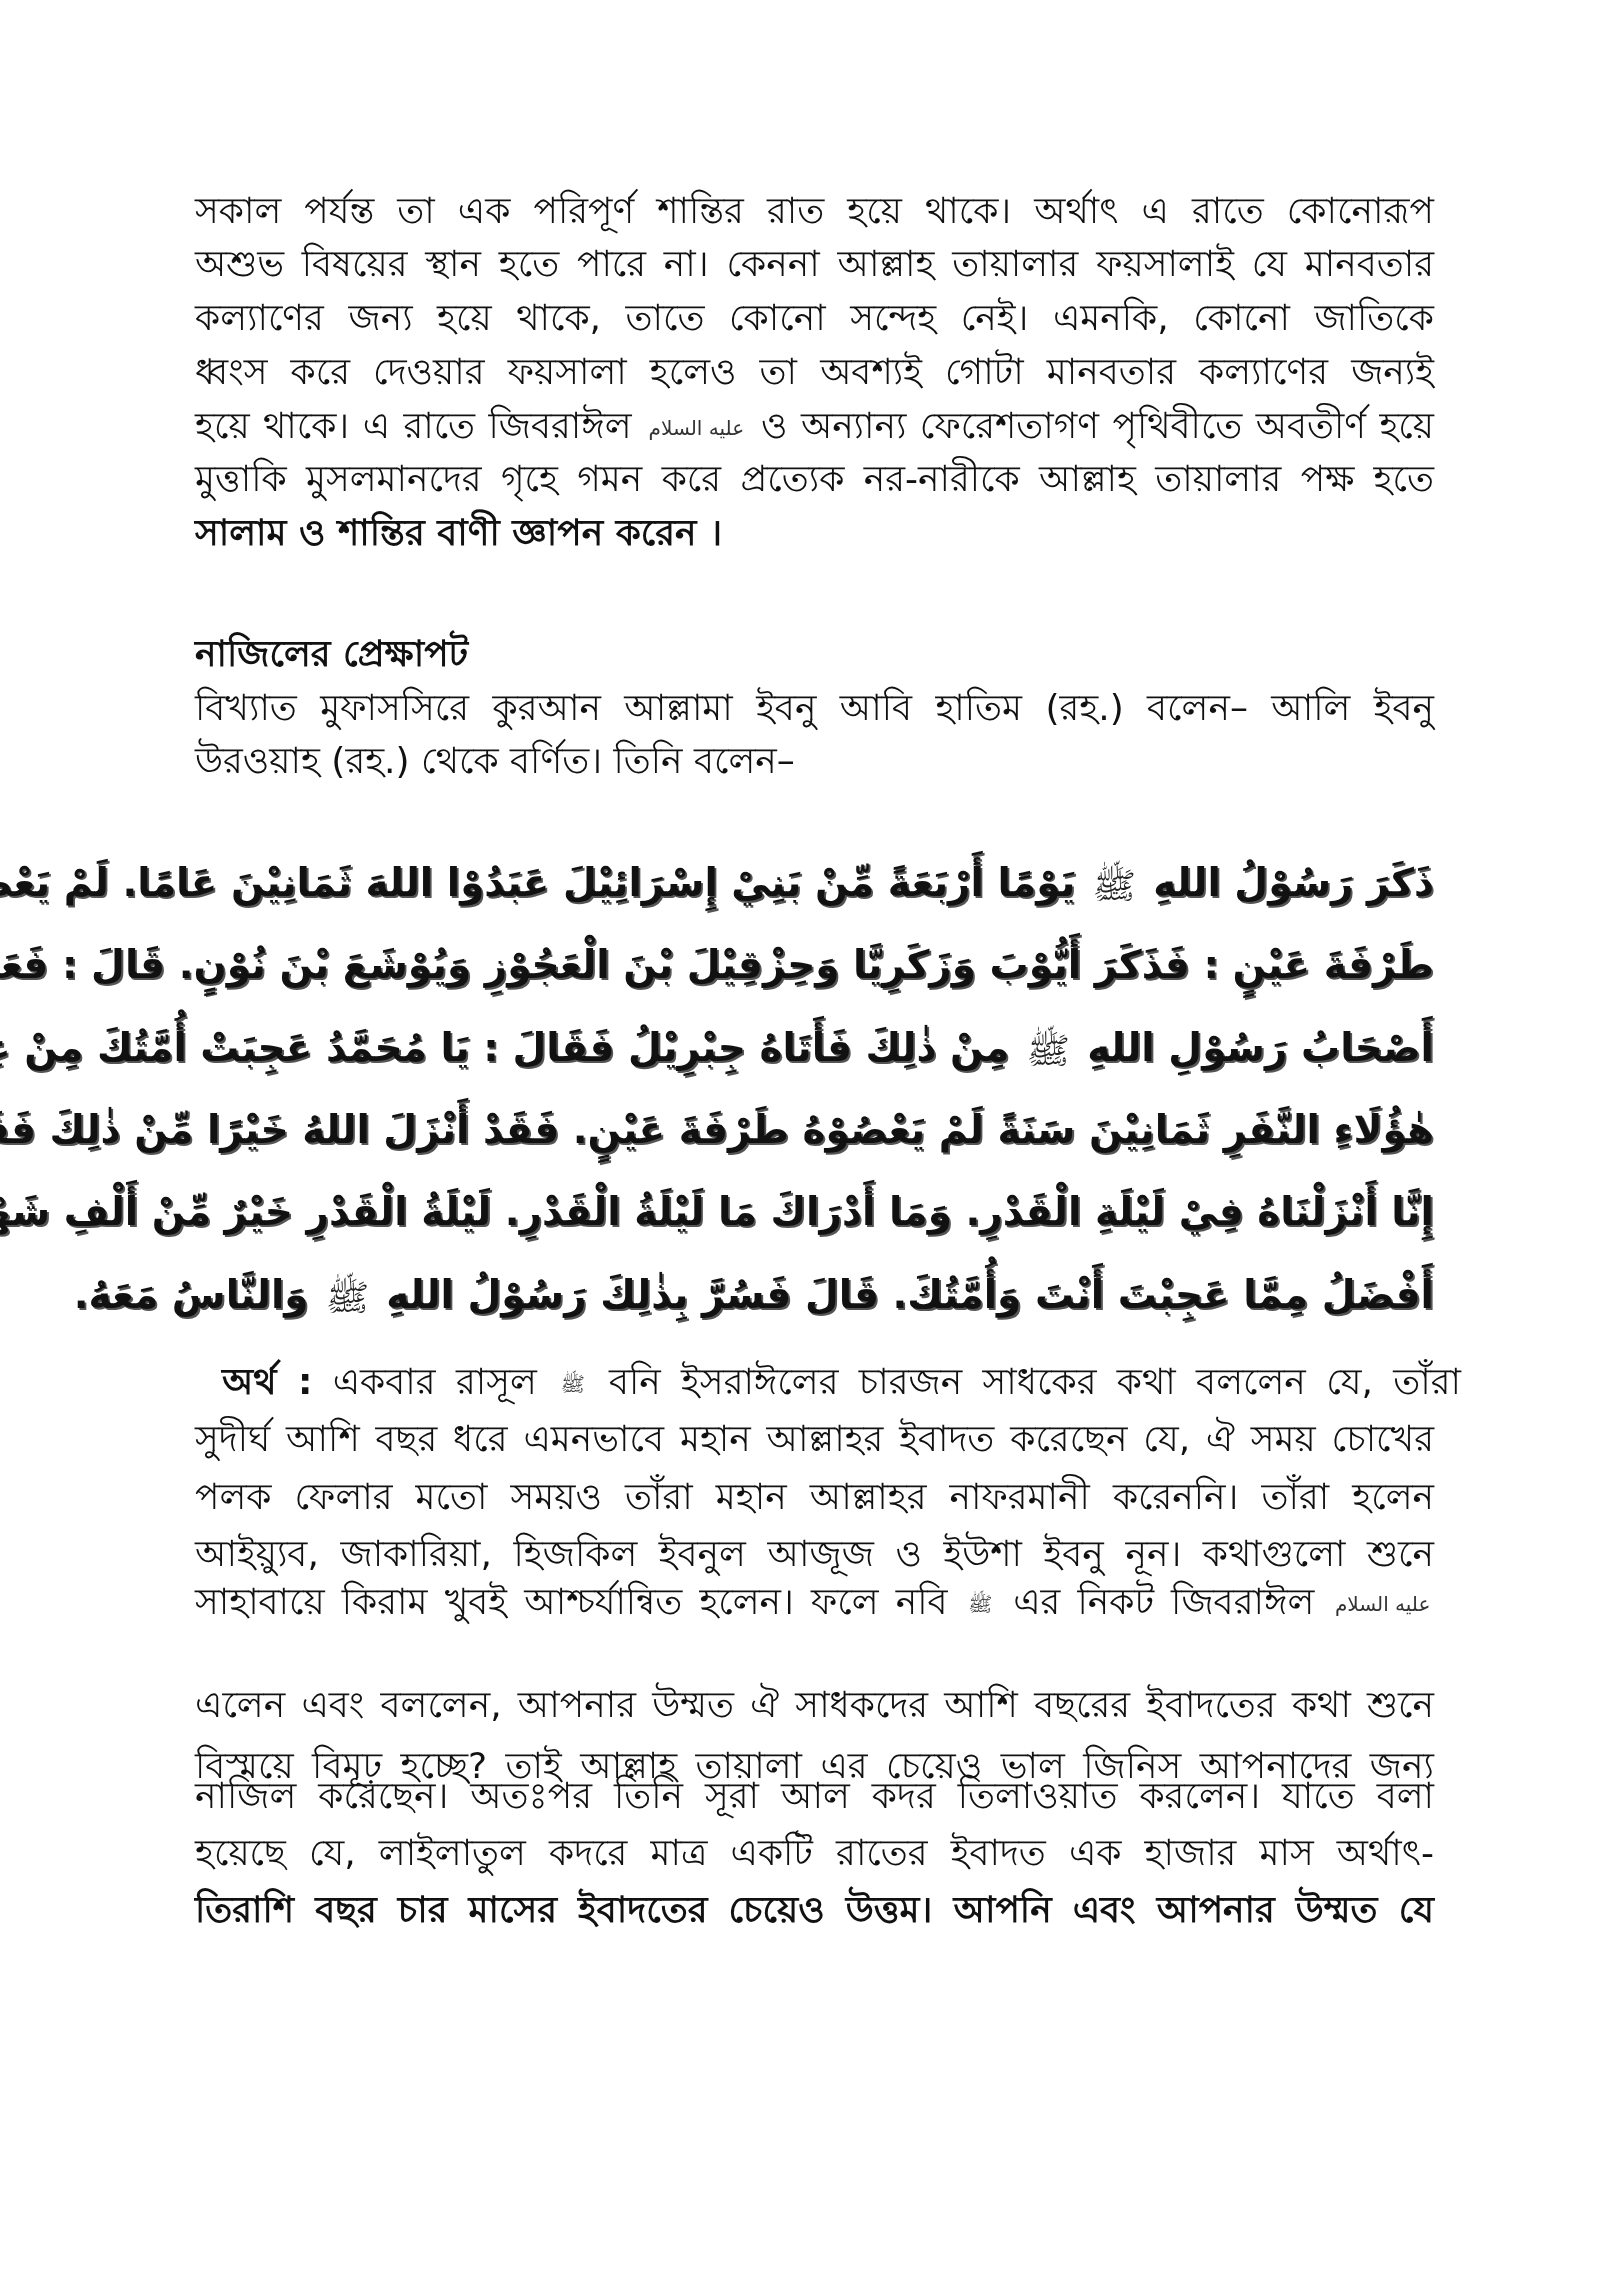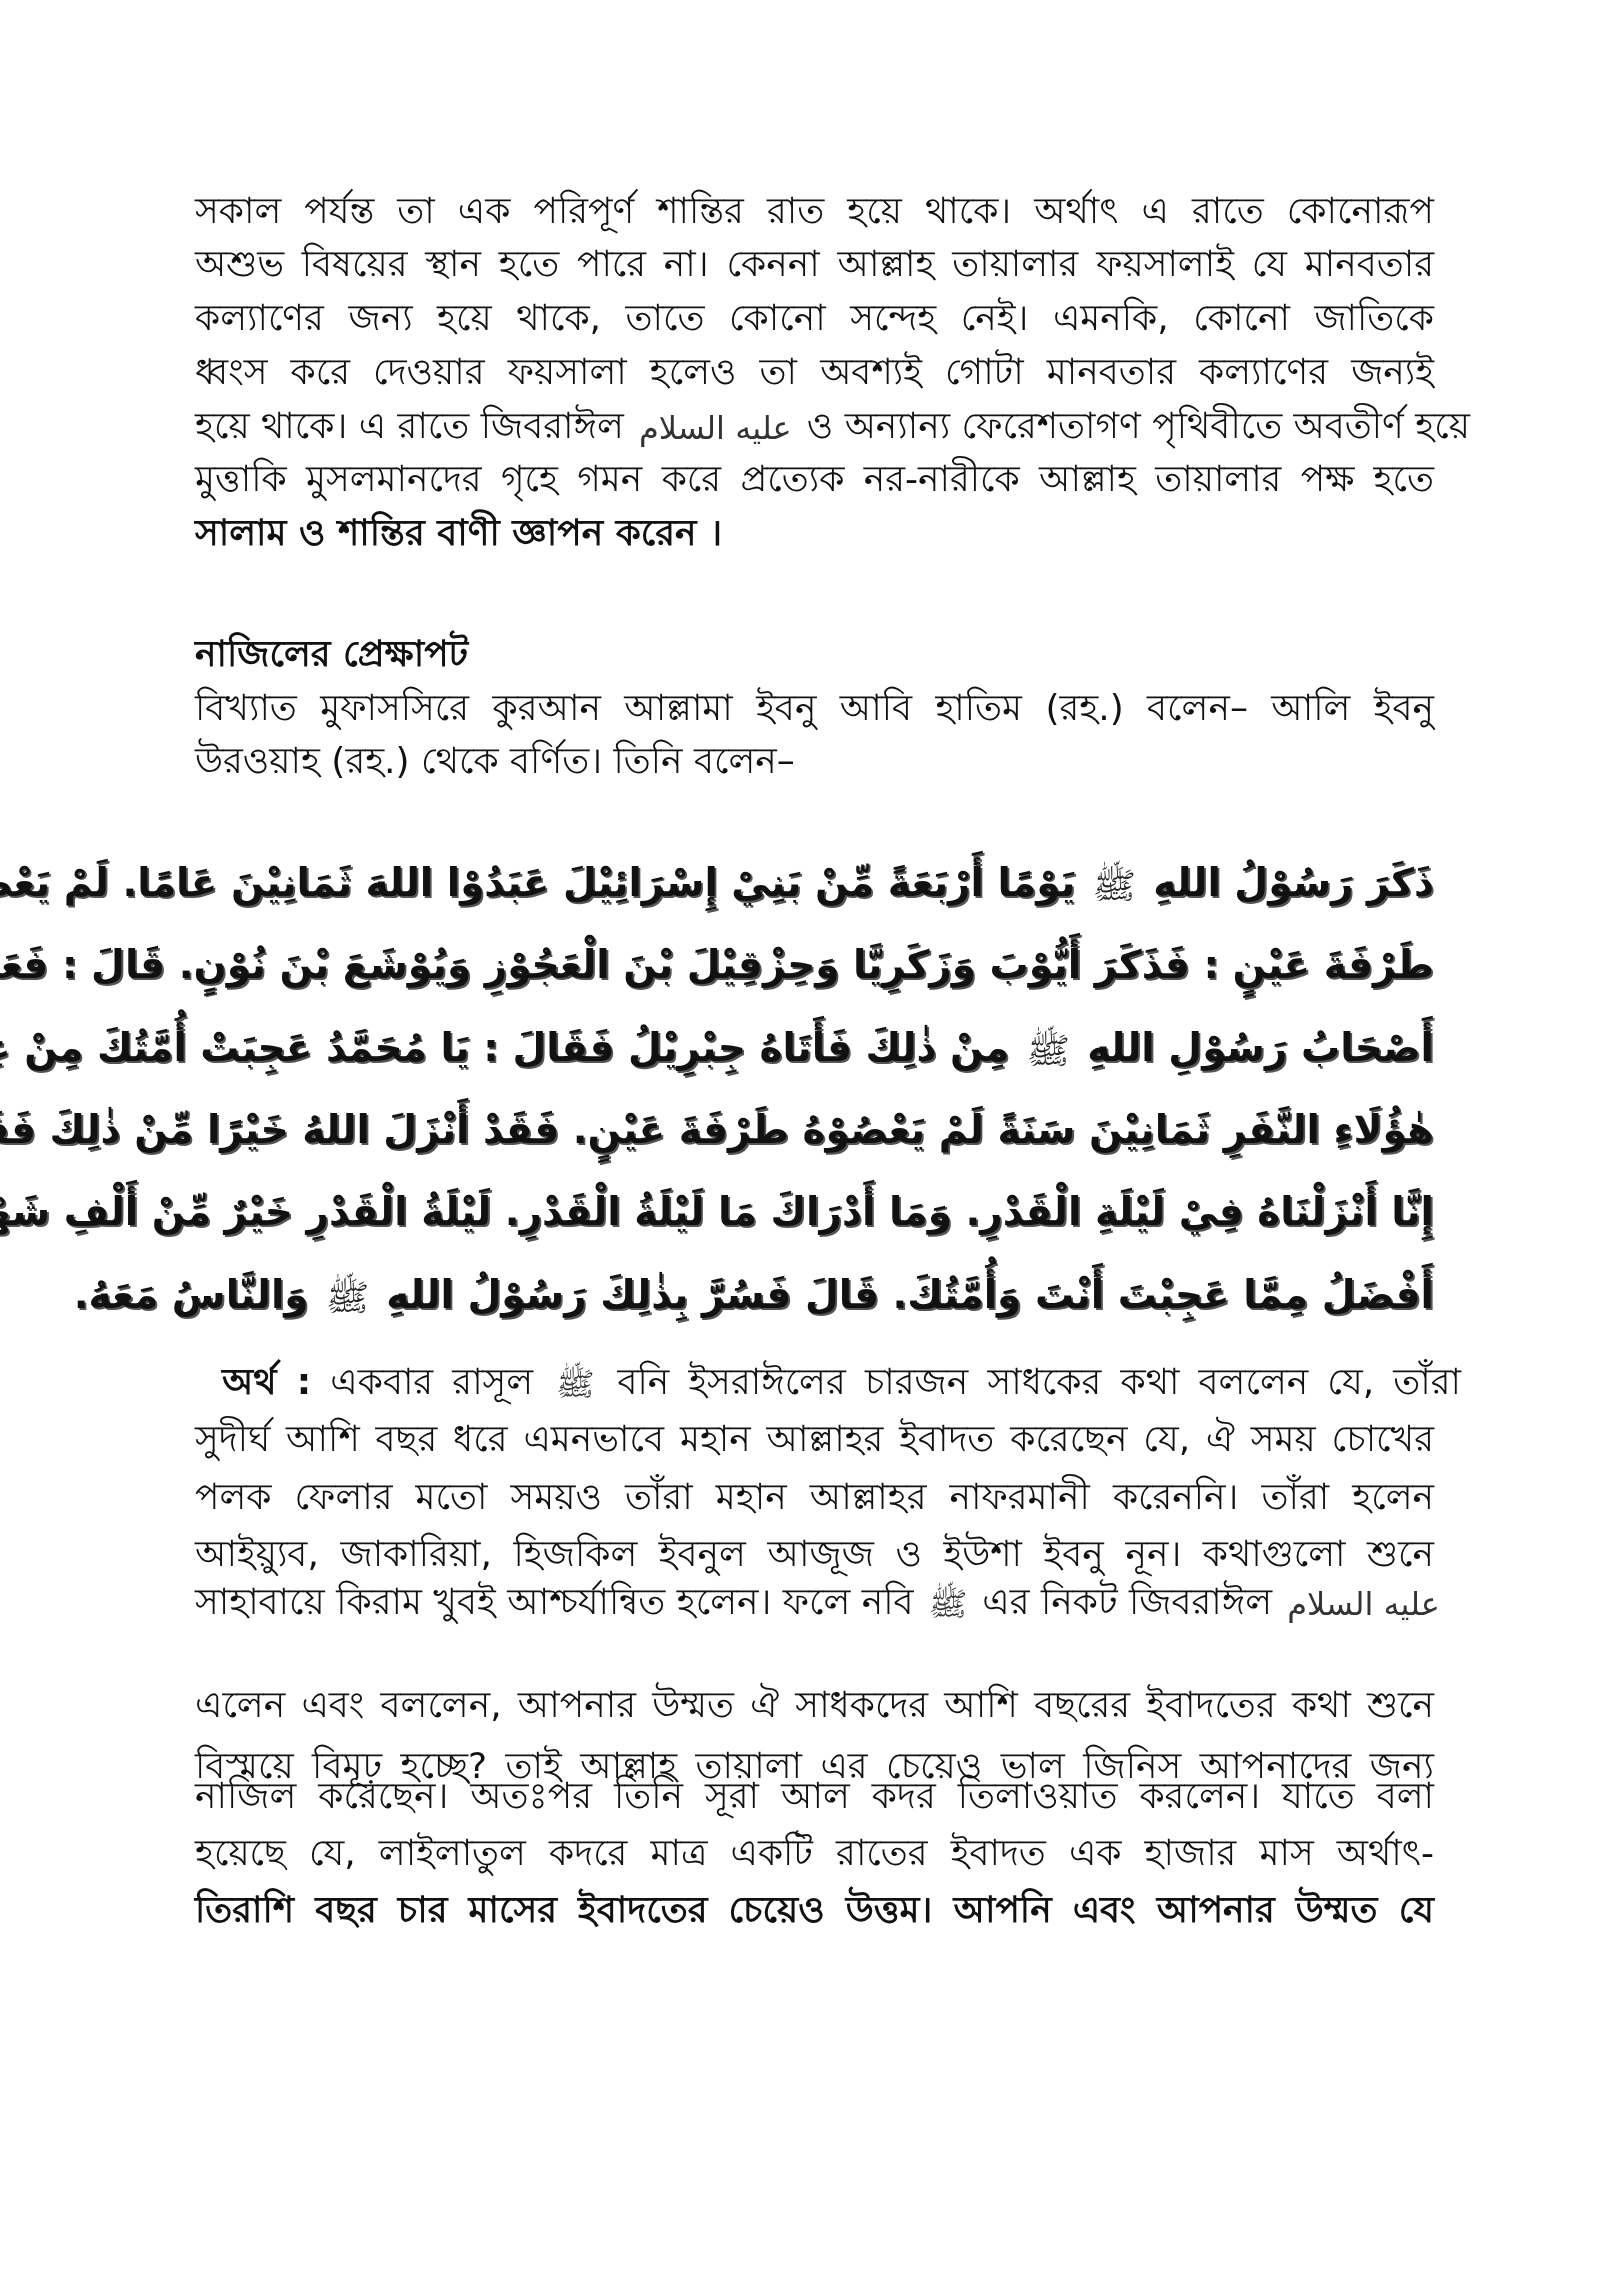--- a/index.html
+++ b/index.html
@@ -56,21 +56,21 @@
       height: 81px;
       text-align: justify;
       text-align-last: justify;
       text-shadow: 1.8px 1.8px 0 #555;
     }
     .ar-line.last {
       text-align-last: right;
     }
     .honorific {
       display: inline-block;
-      font-size: 32px;
+      font-size: 20px;
       color: #333;
       vertical-align: middle;
       text-shadow: none;
       font-weight: normal;
       padding: 0 3.6px;
     }
     .ar-line .honorific {
       font-size: 36px;
       color: #222;
     }

